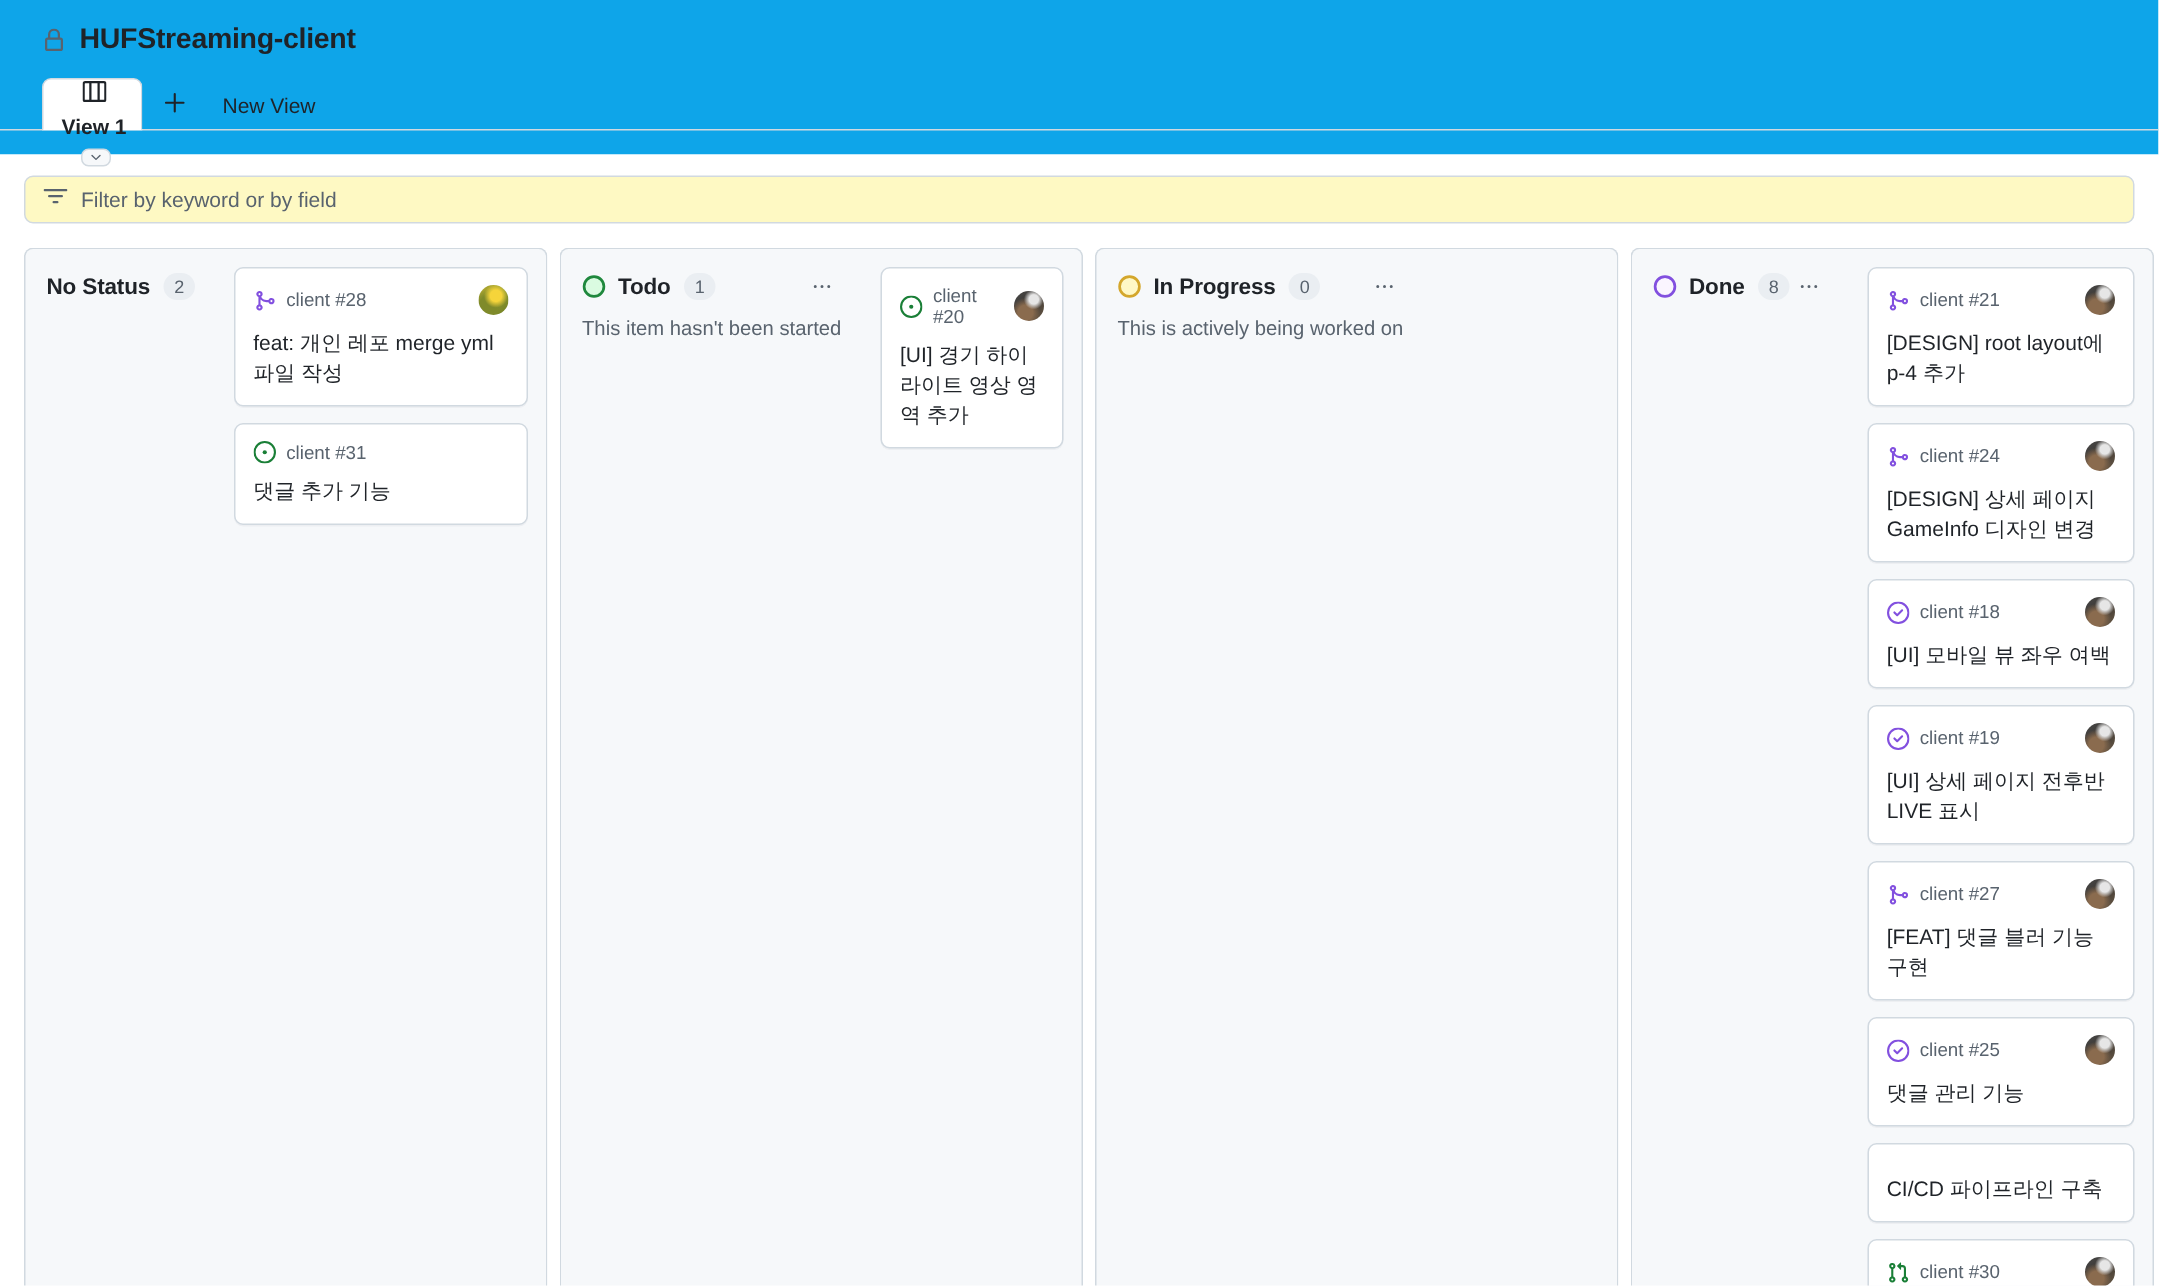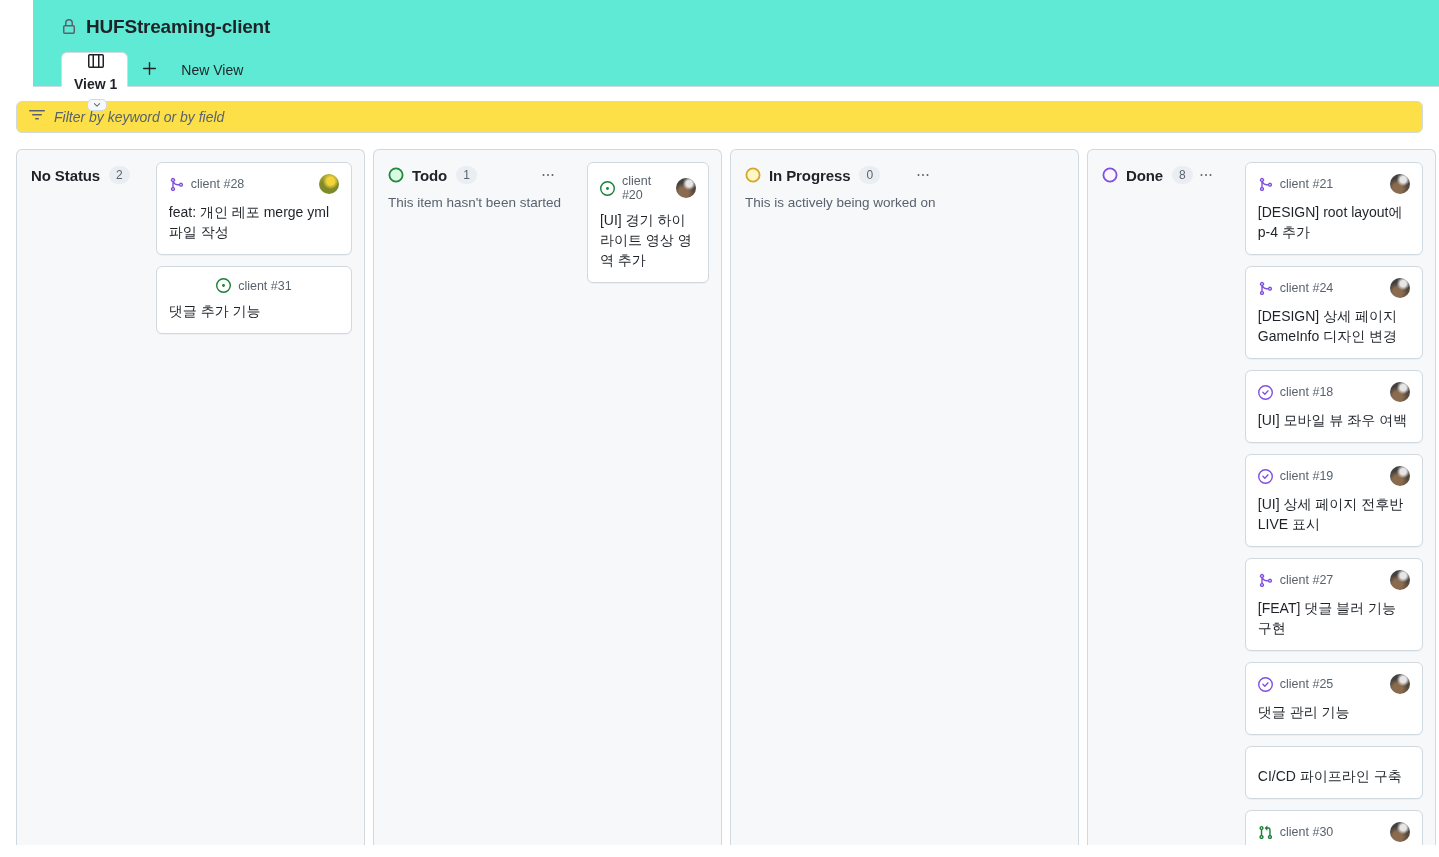--- a/index.html
+++ b/index.html
@@ -6,21 +6,21 @@
   html, body {
     width: 1439px; height: 857px;
     font-family: "Liberation Sans", "DejaVu Sans", sans-serif;
     background: #ffffff;
     color: #1f2328;
     overflow: hidden;
     -webkit-font-smoothing: antialiased;
   }
 
   
-  .app-header { padding: 14px 0 0 0; background: #5eead4; margin-left: 33px; }
+  .app-header { padding: 14px 0 16px 0; background: #0ea5e9; }
   .title-row {
     display: flex; align-items: center; gap: 9px;
     padding: 0 0 0 28px; height: 26px;
   }
   .lock-icon { display: block; width: 16px; height: 16px; color: #59636e; }
   .repo-title {
     font-size: 19px; font-weight: 700; letter-spacing: -0.2px;
     color: #1f2328; line-height: 26px;
   }
 
@@ -59,21 +59,21 @@
     position: relative; z-index: 1;
   }
   .newview svg { width: 15px; height: 15px; color: #1f2328; }
 
   
   .filter-wrap { padding: 14px 16px 0 16px; background: #ffffff; }
   .filter-box {
     display: flex; align-items: center; gap: 9px;
     height: 32px; padding: 0 12px;
     border: 1px solid #d1d9e0; border-radius: 6px;
-    background: #fde047; cursor: text; font-style: italic;
+    background: #fef9c3; cursor: text;
   }
   .filter-box svg { width: 16px; height: 16px; color: #59636e; flex: none; }
   .filter-ph { font-size: 14px; color: #59636e; }
 
   
   .board {
     display: flex; gap: 8px;
     padding: 16px 16px 0 16px;
     height: calc(857px - 145px);
     align-items: stretch;
@@ -114,21 +114,21 @@
 
   
   .card {
     background: #ffffff;
     border: 1px solid #d1d9e0;
     border-radius: 6px;
     padding: 11px 12px 12px 12px;
     box-shadow: 0 1px 0 rgba(31,35,40,0.04);
     cursor: pointer;
   }
-  .card-top { display: flex; align-items: center; gap: 7px; justify-content: center; }
+  .card-top { display: flex; align-items: center; gap: 7px; }
   .card-type-icon { width: 15px; height: 15px; flex: none; display: block; }
   .card-ref { font-size: 12.5px; color: #59636e; }
   .avatar {
     margin-left: auto; width: 20px; height: 20px; border-radius: 50%;
     flex: none; overflow: hidden; position: relative;
   }
   .avatar-olive {
     background:
       radial-gradient(circle at 58% 36%, #f5d43a 0 22%, rgba(245,212,58,0) 46%),
       radial-gradient(circle at 32% 66%, #7f8a2a 0 30%, rgba(127,138,42,0) 55%),

